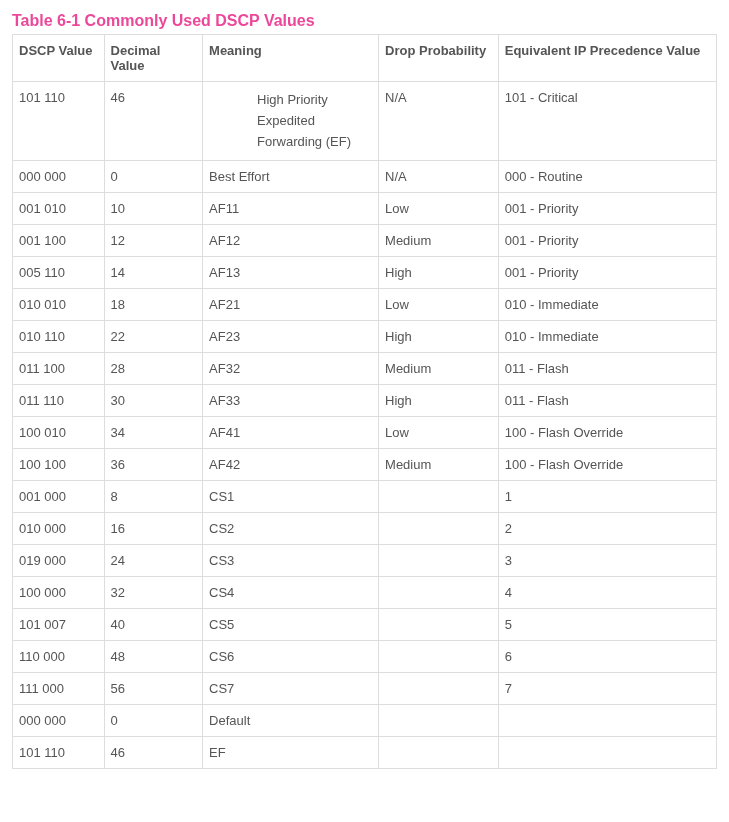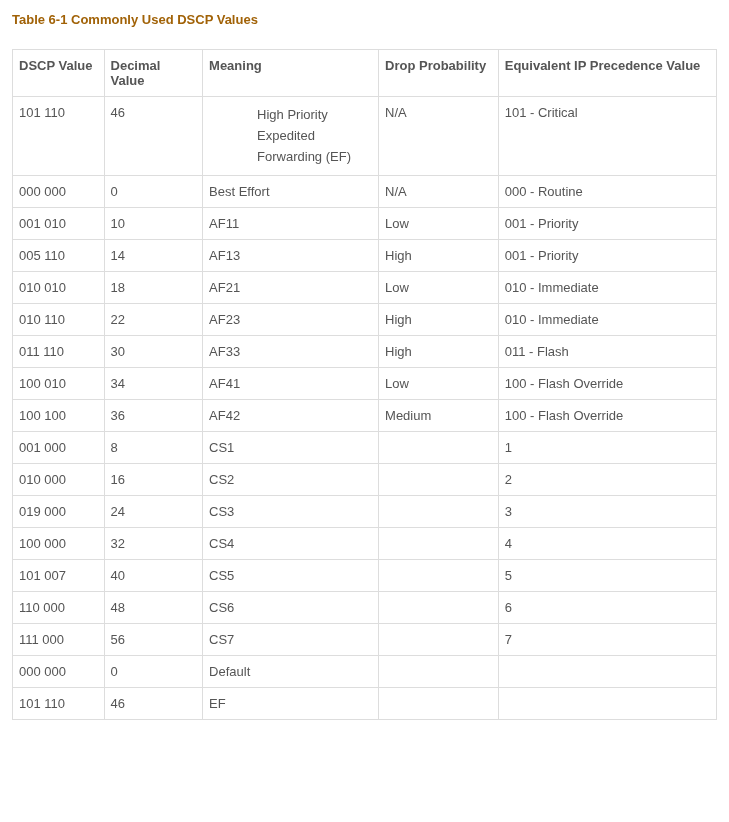--- a/index.html
+++ b/index.html
@@ -8,23 +8,23 @@
     body {
       margin: 0;
       padding: 12px;
       font-family: Arial, Helvetica, sans-serif;
       font-size: 13px;
       color: #555;
       background: #fff;
     }
     .title {
       font-weight: bold;
-      color: #a16207;
-      margin-bottom: 22px;
-      font-size: 13px;
+      color: #ec4899;
+      margin-bottom: 4px;
+      font-size: 16px;
     }
     table {
       border-collapse: collapse;
       width: 100%;
       table-layout: fixed;
     }
     th, td {
       border: 1px solid #ddd;
       padding: 8px 6px;
       text-align: left;
@@ -87,20 +87,27 @@
         <td>000 - Routine</td>
       </tr>
       <tr>
         <td>001 010</td>
         <td>10</td>
         <td>AF11</td>
         <td>Low</td>
         <td>001 - Priority</td>
       </tr>
       <tr>
+        <td>001 100</td>
+        <td>12</td>
+        <td>AF12</td>
+        <td>Medium</td>
+        <td>001 - Priority</td>
+      </tr>
+      <tr>
         <td>005 110</td>
         <td>14</td>
         <td>AF13</td>
         <td>High</td>
         <td>001 - Priority</td>
       </tr>
       <tr>
         <td>010 010</td>
         <td>18</td>
         <td>AF21</td>
@@ -108,20 +115,27 @@
         <td>010 - Immediate</td>
       </tr>
       <tr>
         <td>010 110</td>
         <td>22</td>
         <td>AF23</td>
         <td>High</td>
         <td>010 - Immediate</td>
       </tr>
       <tr>
+        <td>011 100</td>
+        <td>28</td>
+        <td>AF32</td>
+        <td>Medium</td>
+        <td>011 - Flash</td>
+      </tr>
+      <tr>
         <td>011 110</td>
         <td>30</td>
         <td>AF33</td>
         <td>High</td>
         <td>011 - Flash</td>
       </tr>
       <tr>
         <td>100 010</td>
         <td>34</td>
         <td>AF41</td>

